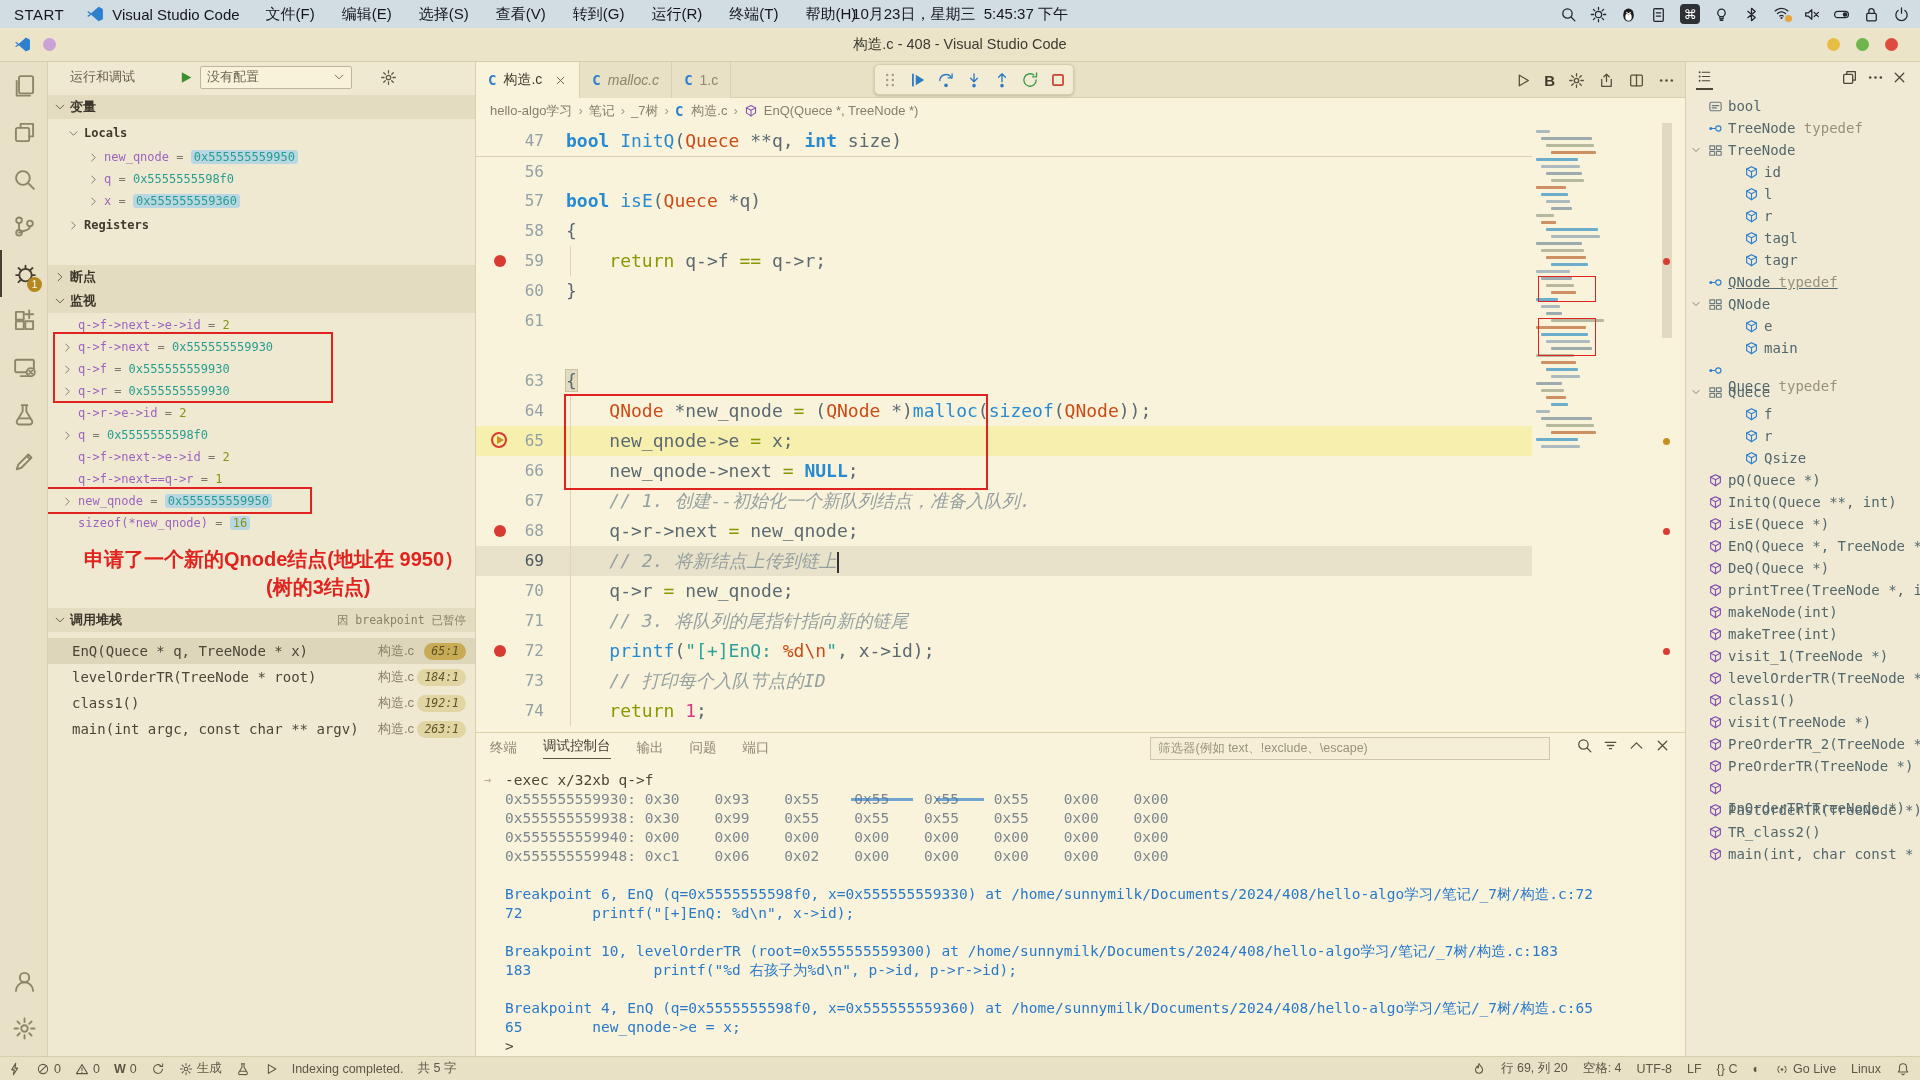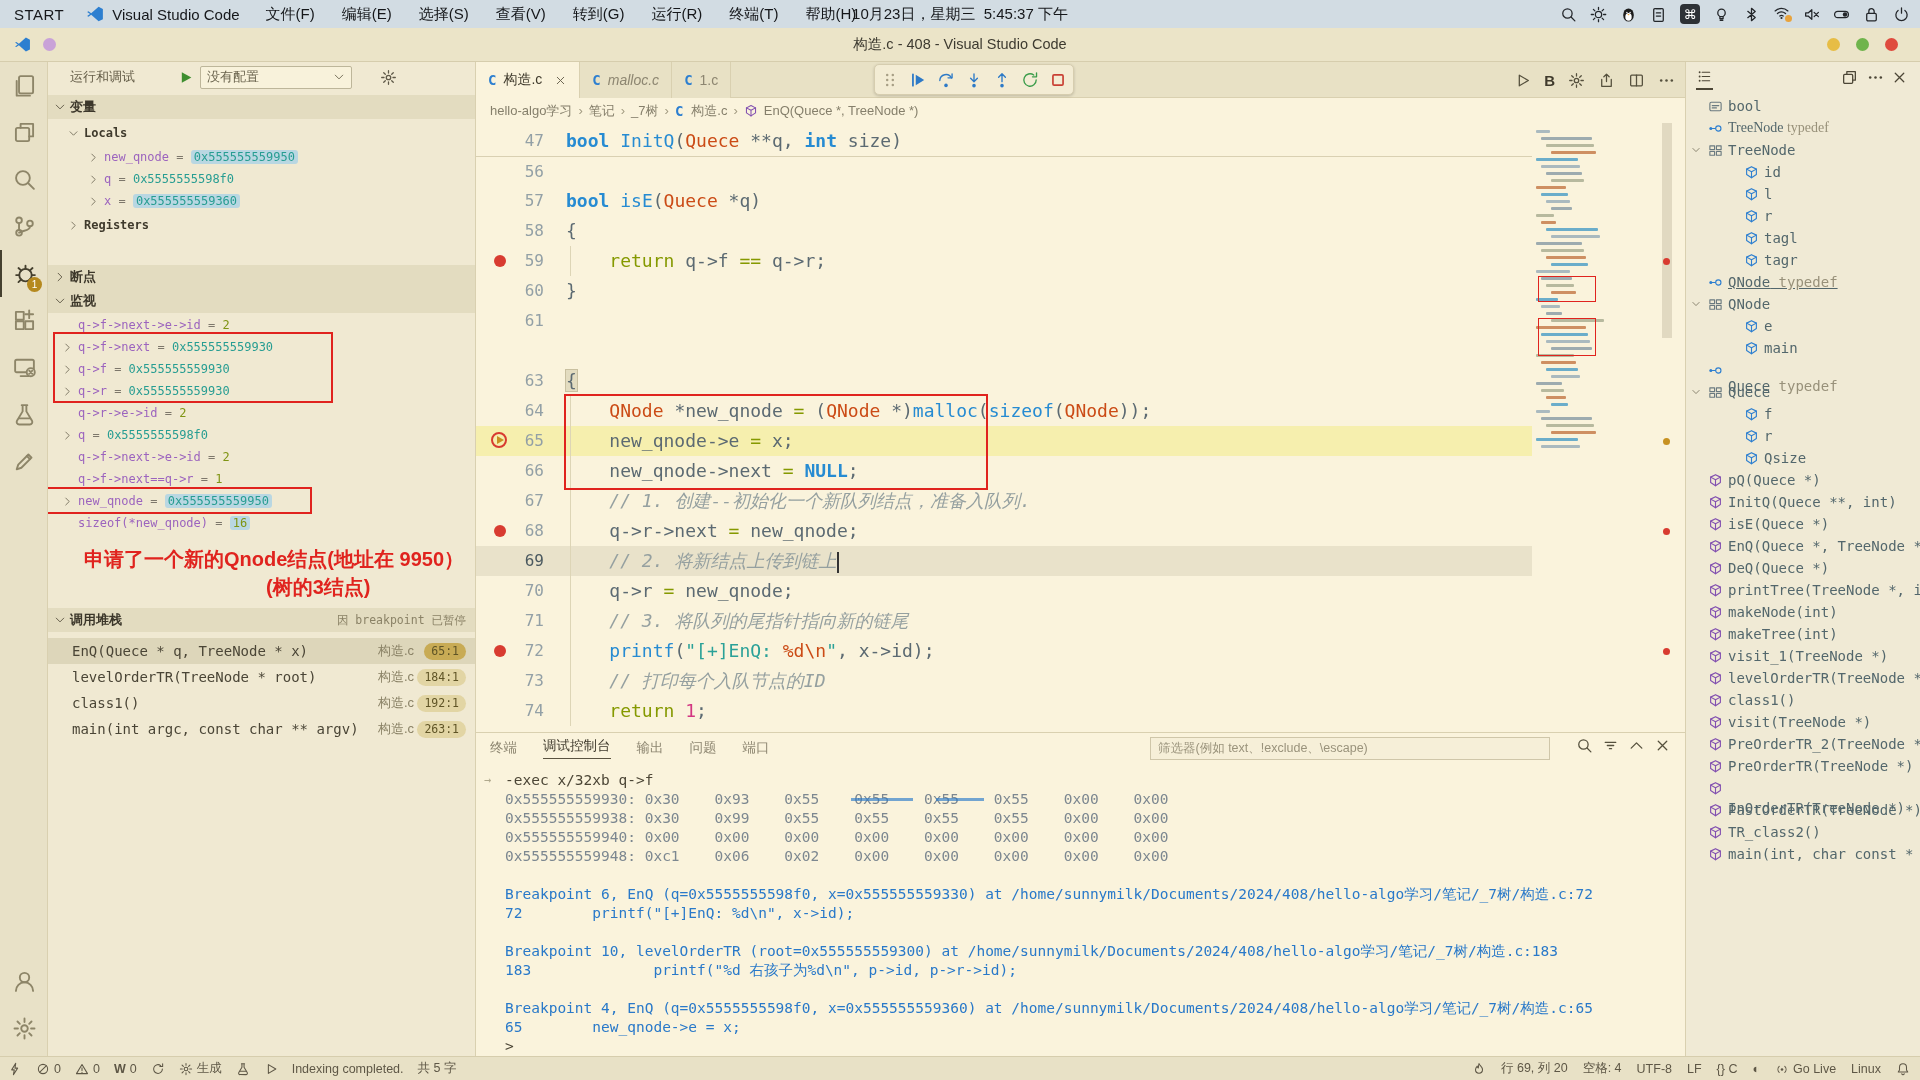--- a/index.html
+++ b/index.html
@@ -70,21 +70,21 @@
   .vname { color:#9c64be; } .veq { color:#7d776b; } .vhex { color:#279d92; } .vnum { color:#7f9413; }
   .vhl { background:#b9d7e2; border-radius:3px; padding:0 3px; }
   .bold-label { font-weight:bold; color:#3f3a2c; }
   .red-box { position:absolute; border:2px solid #e0231e; pointer-events:none; }
   .annotation { position:absolute; color:#e0231e; font-weight:bold; font-size:20px; white-space:nowrap; }
   .cs-row { position:absolute; left:0; width:428px; height:26px; display:flex; align-items:center; font-size:14px; color:#4a4536; }
   .cs-row.selected { background:#ddd6ba; }
   .cs-fn { margin-left:24px; white-space:pre; }
   .cs-file { position:absolute; right:62px; color:#8a8266; font-size:13px; }
   .cs-badge { position:absolute; right:10px; height:17px; border-radius:9px; background:#e2d5a4; color:#5f5426;
-              font-size:11.5px; display:flex; align-items:center; padding:0 7px; }
+              font-size:11.5px; display:flex; align-items:center; padding:0 7px;font-style:italic; }
   .cs-badge.dark { background:#c8ab55; }
   .cs-status { position:absolute; right:10px; font-weight:normal; font-size:11.5px; color:#8a8266; }
 
   
   .main { position:absolute; left:476px; top:0; width:1209px; height:994px; background:#faf3dc; }
   .tabbar { position:absolute; top:0; left:0; width:100%; height:36px; background:#e8e1c5;
             border-bottom:1px solid #d9d0b0; display:flex; }
   .tab { height:36px; display:flex; align-items:center; padding:0 12px; font-size:14px; color:#8d8671;
          border-right:1px solid #d9d0b0; background:#e8e1c5; }
   .tab.active { background:#faf3dc; color:#3f3a2c; }
@@ -913,21 +913,21 @@
             <span class="o-label" style="left: 42px;">bool</span>
           </div>
           <div class="o-row" style="top: 55px; position: absolute;">
             <span class="o-ic ic col-typedef" style="left: 22px;">
               <svg viewBox="0 0 16 16" fill="none" stroke="currentColor" stroke-width="1.2" stroke-linecap="round" stroke-linejoin="round">
                 <circle cx="3" cy="8" r="1.6" fill="currentColor" stroke="none"></circle>
                 <path d="M4.6 8h3.3"></path>
                 <circle cx="11" cy="8" r="2.8"></circle>
               </svg>
             </span>
-            <span class="o-label" style="left: 42px; font-family: Liberation Serif, serif;">TreeNode<span class="o-suffix"> typedef</span></span>
+            <span class="o-label" style="left: 42px;">TreeNode<span class="o-suffix"> typedef</span></span>
           </div>
           <div class="o-row" style="top: 77px; position: absolute;">
             <span class="ic chev">
               <svg viewBox="0 0 16 16" fill="none" stroke="currentColor" stroke-width="1.2" stroke-linecap="round" stroke-linejoin="round">
                 <path d="M3 5.5l5 5 5-5"></path>
               </svg>
             </span>
             <span class="o-ic ic col-struct" style="left: 22px;">
               <svg viewBox="0 0 16 16" fill="none" stroke="currentColor" stroke-width="1.2" stroke-linecap="round" stroke-linejoin="round">
                 <rect x="2" y="3" width="5" height="4"></rect>

